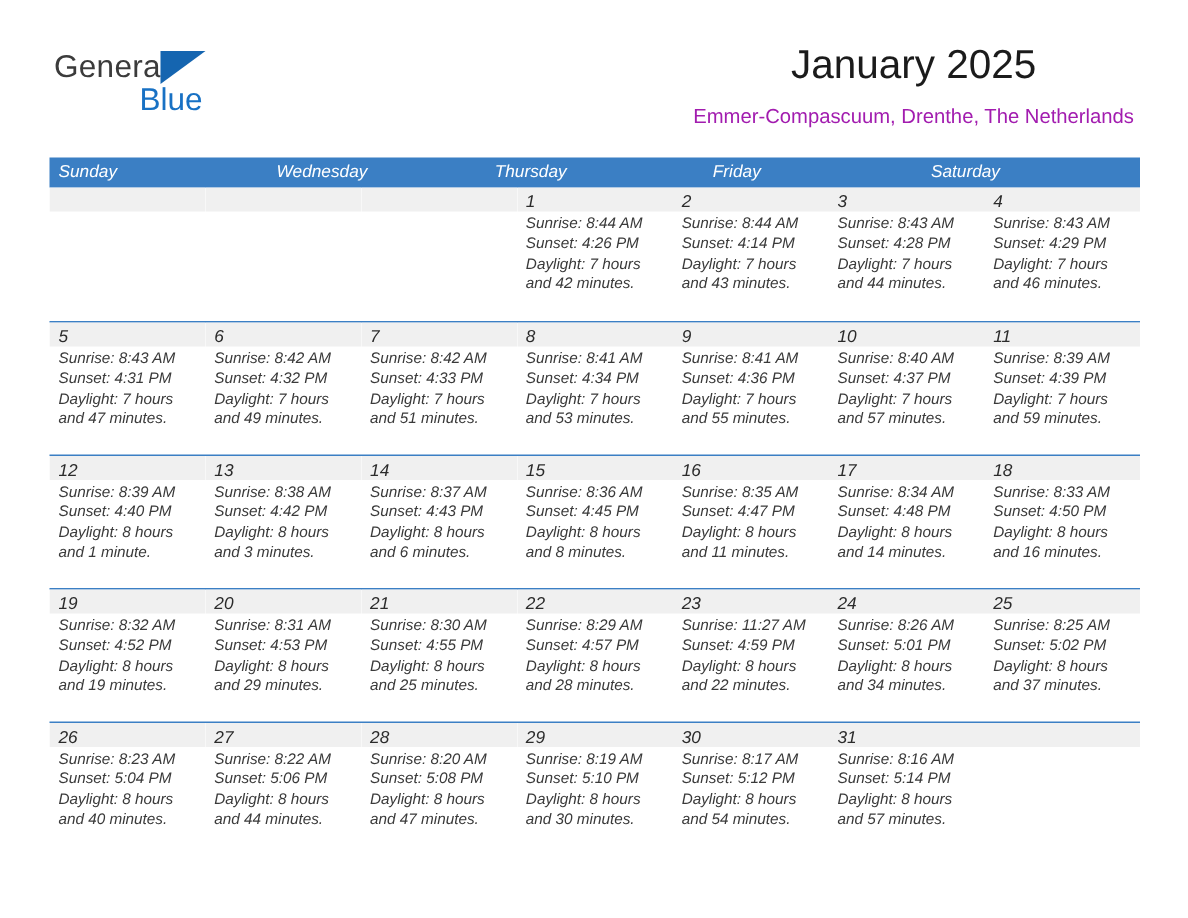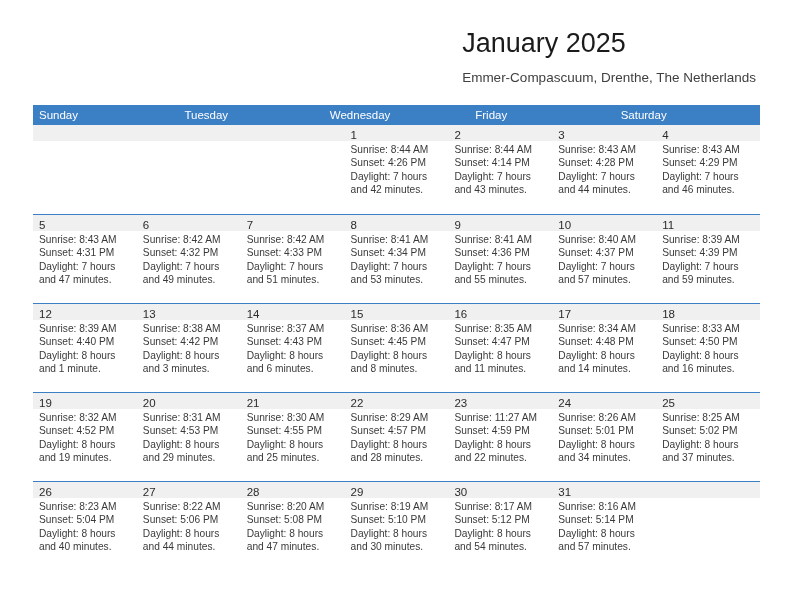--- a/index.html
+++ b/index.html
@@ -61,42 +61,43 @@
     top: 22px;
     font-size: 21px;
     color: #1871c4;
     line-height: 26px;
   }
 
   .title-wrap {
     position: absolute;
     right: 0;
     top: 0;
-    text-align: left;
+    text-align: center;
   }
   .cal-title {
     font-size: 27px;
     color: #1b1b1b;
     line-height: 34px;
     white-space: nowrap;
   }
   .cal-subtitle {
     font-size: 13.5px;
-    color: #404040;
+    color: #a21caf;
     line-height: 20px;
     margin-top: 8px;
     white-space: nowrap;
   }
 
   
   .calendar {
     position: absolute;
     left: 33px;
     top: 105px;
     width: 727px;
+    font-style: italic;
   }
   .weekdays {
     display: flex;
     background: #3b7fc4;
     height: 20px;
   }
   .weekday {
     flex: 1 1 0;
     color: #ffffff;
     font-size: 11.5px;
@@ -142,33 +143,38 @@
     white-space: nowrap;
   }
 </style>
 </head>
 <body>
 
 <div class="page">
 
   <div class="header">
 
+    <div class="brand">
+      <span class="brand-general">General</span>
+      <span class="brand-tri"></span>
+      <span class="brand-blue">Blue</span>
+    </div>
 
     <div class="title-wrap">
       <div class="cal-title">January 2025</div>
       <div class="cal-subtitle">Emmer-Compascuum, Drenthe, The Netherlands</div>
     </div>
 
   </div>
 
   <div class="calendar">
     <div class="weekdays">
         <div class="weekday">Sunday</div>
-        <div class="weekday">Tuesday</div>
         <div class="weekday">Wednesday</div>
+        <div class="weekday">Thursday</div>
         <div class="weekday">Friday</div>
         <div class="weekday">Saturday</div>
       </div>
     <div id="weeks-host">
         <div class="week first">
           <div class="day">
             <div class="day-band"><span class="day-num"></span></div>
             <div class="day-body">
               <div class="day-line"></div>
               <div class="day-line"></div>

